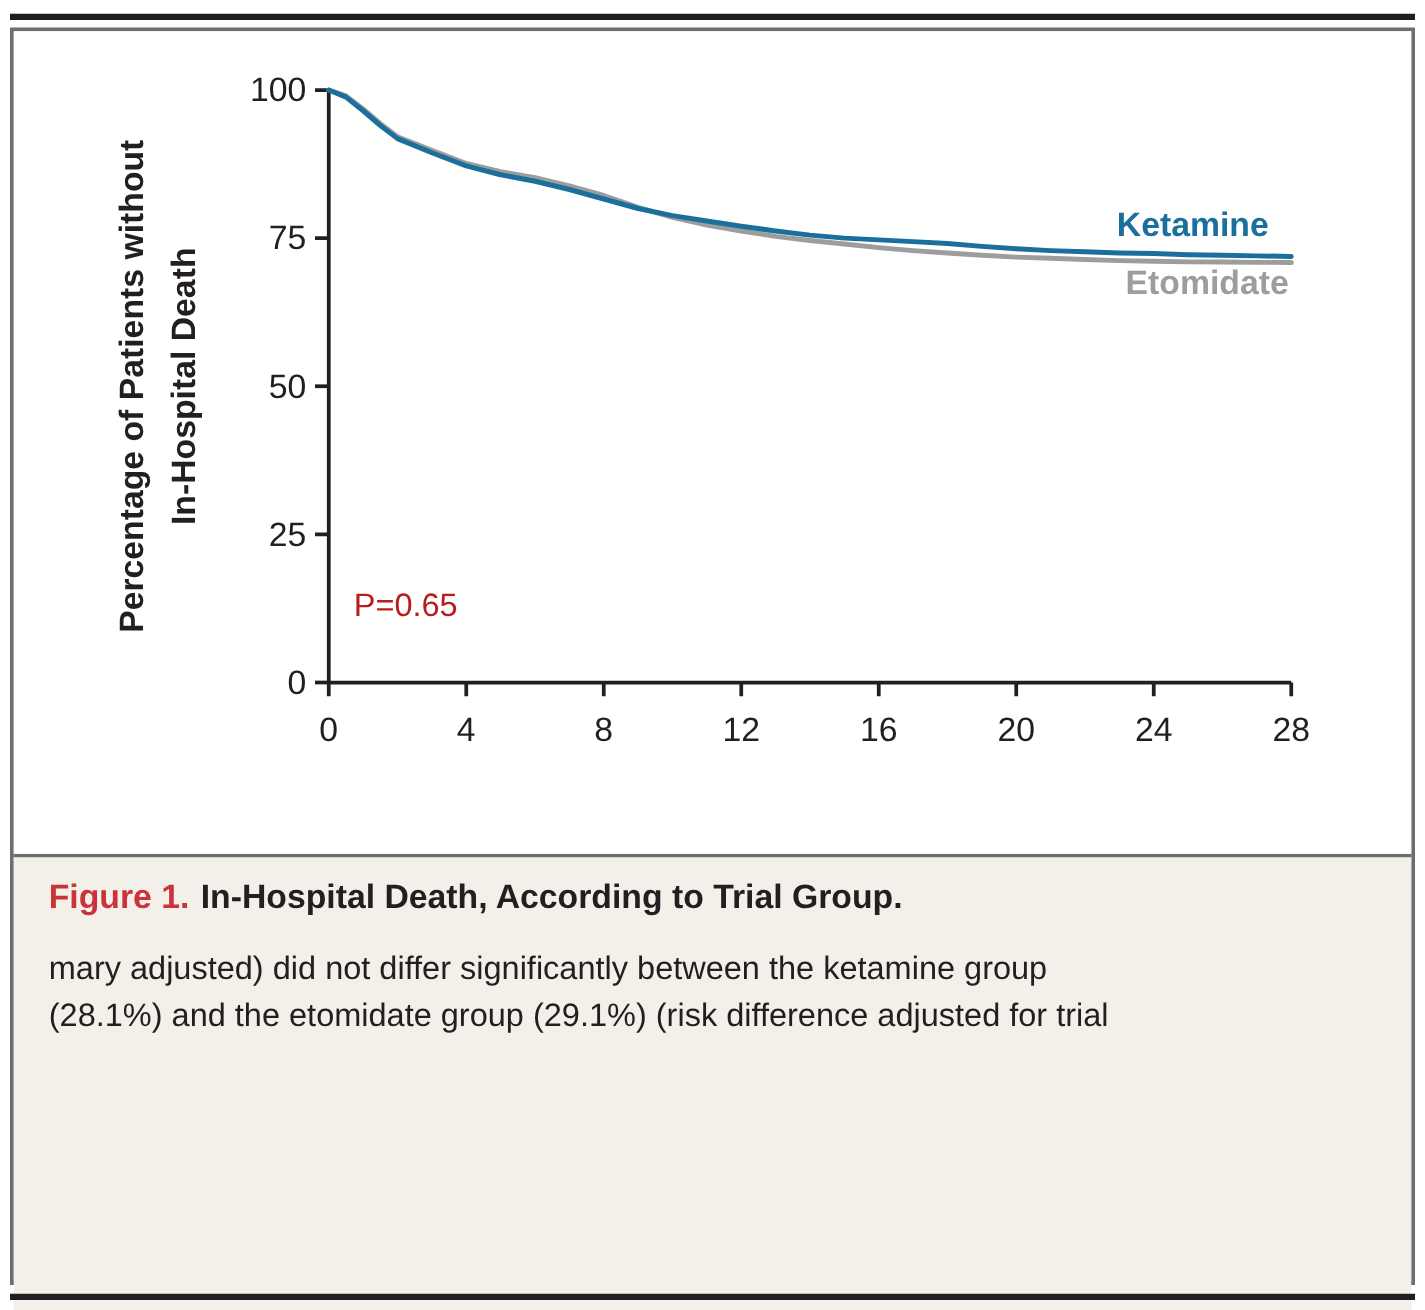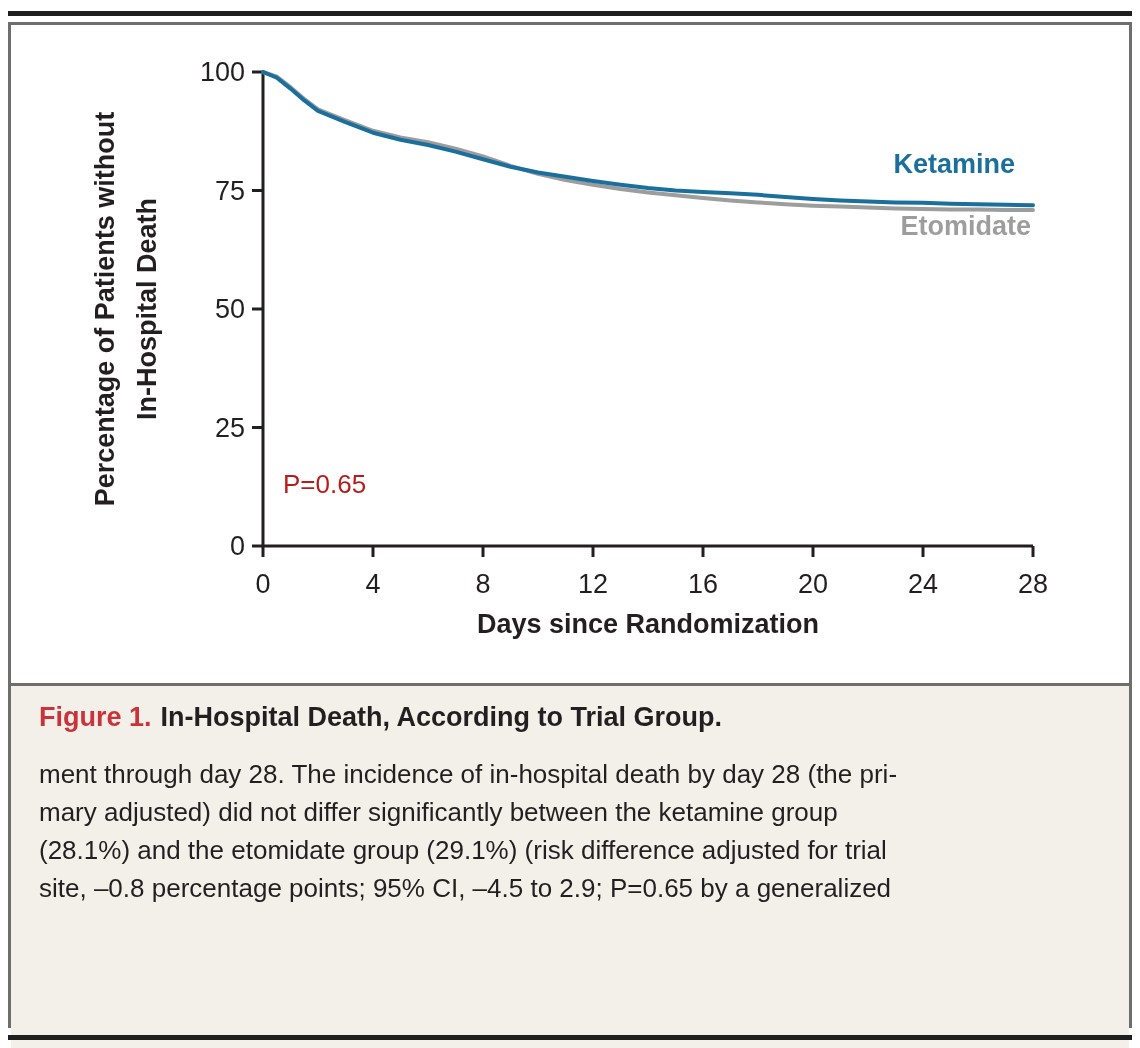--- a/index.html
+++ b/index.html
@@ -18,21 +18,21 @@
 
   .tick-label { font-size:27px; fill:#231f20; font-family:"Liberation Sans", sans-serif; }
 
   .y-axis-title { position:absolute; left:-131px; top:239px; width:500px; height:90px;
                   transform:rotate(-90deg); text-align:center;
                   font-size:27px; font-weight:bold; color:#231f20; line-height:1.55; }
 
   .p-value { position:absolute; left:272px; top:444px; font-size:26px; color:#b91c1c; }
 
   .legend-label { position:absolute; font-size:27px; font-weight:bold; }
-  .legend-ketamine { top:124px; right:114px; }
+  .legend-ketamine { top:140px; right:114px; }
   .legend-etomidate { top:186px; right:98px; }
 
   .x-axis-title { position:absolute; left:252px; top:584px; width:770px; text-align:center;
                   font-size:27px; font-weight:bold; color:#231f20; }
 
   .divider { width:1118px; height:3px; background:#6e6e6e; }
 
   .caption-panel { position:relative; width:1118px; height:432px; background:#f3f0e9;
                    padding:16px 30px 0 28px; color:#231f20; }
   .caption-title { font-size:27px; font-weight:bold; margin-bottom:22px; }
@@ -83,33 +83,30 @@
       <div class="y-axis-title">
         <div>Percentage of Patients without</div>
         <div>In-Hospital Death</div>
       </div>
 
       <div class="p-value">P=0.65</div>
 
       <div class="legend-label legend-ketamine" style="color: rgb(27, 111, 157);">Ketamine</div>
       <div class="legend-label legend-etomidate" style="color: rgb(157, 157, 157);">Etomidate</div>
 
-      <div class="x-axis-title">Days since Randomization</div>
     </div>
 
     <div class="divider"></div>
 
     <div class="caption-panel">
       <p class="caption-title">
         <span class="figure-label">Figure 1.</span><span>In-Hospital Death, According to Trial Group.</span>
       </p>
       <div class="caption-body" id="caption-body">
-          <div>ment through day 28. The incidence of in-hospital death by day 28 (the pri-</div>
           <div>mary adjusted) did not differ significantly between the ketamine group</div>
           <div>(28.1%) and the etomidate group (29.1%) (risk difference adjusted for trial</div>
-          <div>site, –0.8 percentage points; 95% CI, –4.5 to 2.9; P=0.65 by a generalized</div>
         </div>
     </div>
 
   </div>
 
   <div class="rule bottom"></div>
 </div>
 
 </body></html>

